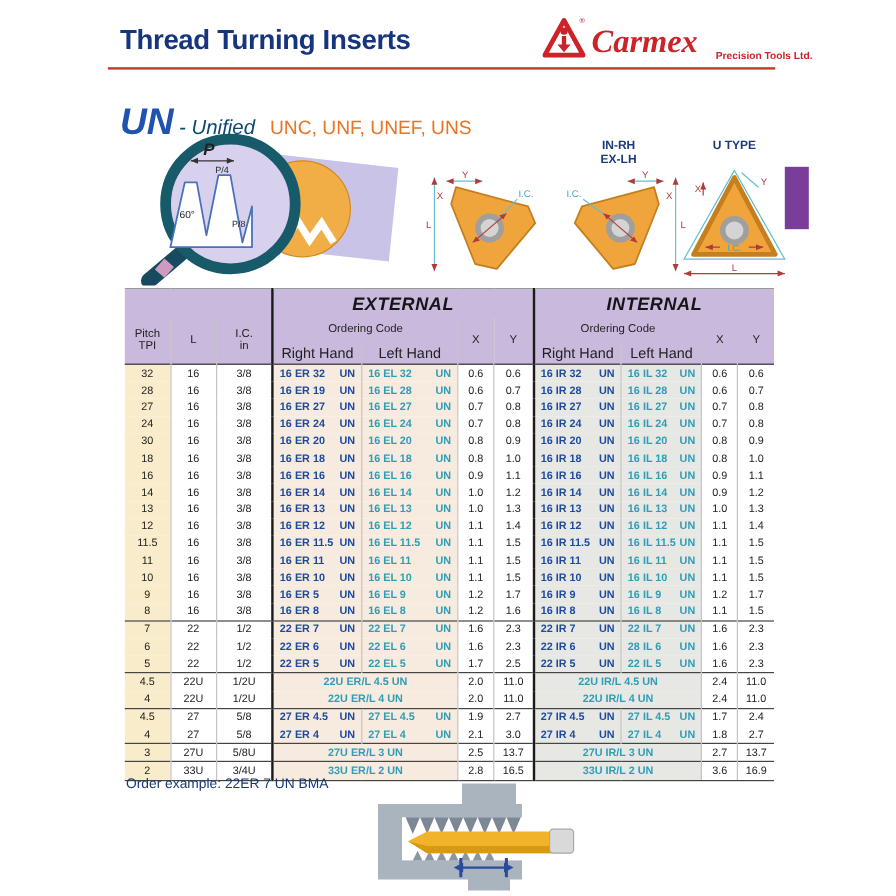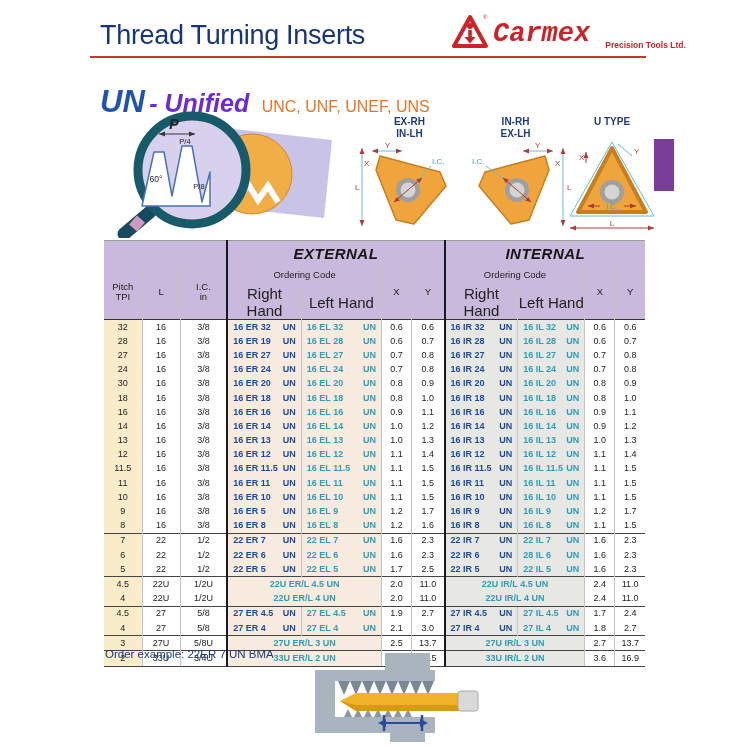--- a/index.html
+++ b/index.html
@@ -1,50 +1,50 @@
 <!DOCTYPE html>
 <html><head>
 <meta charset="utf-8">
 <style>
   html,body{margin:0;padding:0;background:#fff;}
   .page{position:relative;width:747px;height:747px;background:#ffffff;overflow:hidden;
         font-family:"Liberation Sans", sans-serif;}
 
   
-  .title{position:absolute;left:100px;top:20px;font-size:27px;font-weight:normal;
+  .title{position:absolute;left:100px;top:20px;font-size:23px;font-weight:bold;
          color:#17357c;letter-spacing:-0.3px;}
   .rule{position:absolute;left:90px;top:56px;width:556px;height:2px;background:#c0392b;}
   .brand{position:absolute;left:452px;top:13px;display:flex;align-items:center;gap:5px;}
-  .brand-name{font-family:Liberation Mono, monospace;font-style:italic;font-weight:bold;
+  .brand-name{font-family:Liberation Serif, serif;font-style:italic;font-weight:bold;
               font-size:27px;color:#cc2328;line-height:1;}
   .brand-tag{font-size:8.5px;color:#cc2328;font-weight:bold;margin-left:10px;
              align-self:flex-end;padding-bottom:5px;}
 
   
   .subtitle{position:absolute;left:100px;top:84px;white-space:nowrap;}
   .un{font-size:31px;font-weight:bold;font-style:italic;color:#1f53ae;}
-  .unified{font-size:25px;font-style:italic;color:#6d28d9;font-weight:bold;}
+  .unified{font-size:17px;font-style:italic;color:#0c4a6e;font-weight:normal;}
   .thread-types{font-size:16px;font-weight:normal;color:#e87424;margin-left:8px;}
 
   
   .diag{position:absolute;}
   .diag-label{position:absolute;top:0;left:0;width:100%;text-align:center;
               font-size:10px;font-weight:bold;color:#1c3a7a;line-height:1.15;}
   .side-tab{position:absolute;left:654px;top:139px;width:20px;height:52px;background:#7a3d99;}
 
   
   .tblwrap{position:absolute;left:104px;top:240px;}
   table.main{border-collapse:collapse;table-layout:fixed;width:541px;border-top:1px solid #999;}
   table.main th, table.main td{padding:0;text-align:center;vertical-align:middle;}
   thead{border-bottom:1px solid #333;margin-left:40px;}
   .band{height:24px;background:#c9b9dc;font-size:15px;font-weight:bold;font-style:italic;
         color:#151515;letter-spacing:0.5px;}
   .corner{background:#c9b9dc;}
   .h2{background:#c9b9dc;font-size:9.5px;font-weight:normal;color:#222;height:20px;line-height:1.1;}
-  .h3{background:#c9b9dc;font-size:15px;font-weight:normal;color:#222;height:18px;}
+  .h3{background:#c9b9dc;font-size:12px;font-weight:normal;color:#222;height:18px;}
   .bl{border-left:2px solid #1a1a1a;}
   .sepl{border-left:1px solid #c4c4c4;}
   tbody td{height:14.2px;font-size:9px;line-height:1;color:#222;}
   td.pitch{background:#f8ecca;}
   td.code{font-weight:bold;}
   td.ext{background:#f7eade;}
   td.int{background:#e7e7e4;}
   td.rh .cm, td.rh .cu{color:#1b4a9e;}
   td.lh .cm, td.lh .cu{color:#2f9db6;}
   td.code .in{display:flex;justify-content:space-between;padding:0 5px;}
@@ -94,24 +94,20 @@
       <polygon points="59,24 65,21.5 65,26.5" fill="#333"></polygon>
       <polygon points="95,24 89,21.5 89,26.5" fill="#333"></polygon>
       <text x="74" y="19" font-size="14" font-style="italic" font-weight="bold" fill="#222" text-anchor="middle">P</text>
       <text x="85" y="34" font-size="7.5" fill="#222" text-anchor="middle">P/4</text>
       <text x="56" y="72" font-size="8.5" fill="#222" text-anchor="middle">60°</text>
       <text x="99" y="79" font-size="7.5" fill="#222" text-anchor="middle">P/8</text>
     </svg>
   </div>
 
   <div class="diag" style="left:352px;top:116px;width:115px;height:116px;">
-    <div class="diag-label">
-      <div>EX-RH</div>
-      <div>IN-LH</div>
-    </div>
     <svg width="115" height="90" viewBox="0 0 115 90" style="position:absolute;top:26px;left:0;">
       <line x1="10" y1="6" x2="10" y2="84" stroke="#62bed2" stroke-width="1"></line>
       <polygon points="10,6 7.5,12 12.5,12" fill="#b03a3a"></polygon>
       <polygon points="10,84 7.5,78 12.5,78" fill="#b03a3a"></polygon>
       <text x="3" y="48" font-size="8" fill="#b03a3a">L</text>
       <line x1="20" y1="9" x2="50" y2="9" stroke="#62bed2" stroke-width="1"></line>
       <polygon points="20,9 26,6.5 26,11.5" fill="#b03a3a"></polygon>
       <polygon points="50,9 44,6.5 44,11.5" fill="#b03a3a"></polygon>
       <text x="33" y="6" font-size="8" fill="#b03a3a">Y</text>
       <text x="12" y="24" font-size="8" fill="#b03a3a">X</text>

